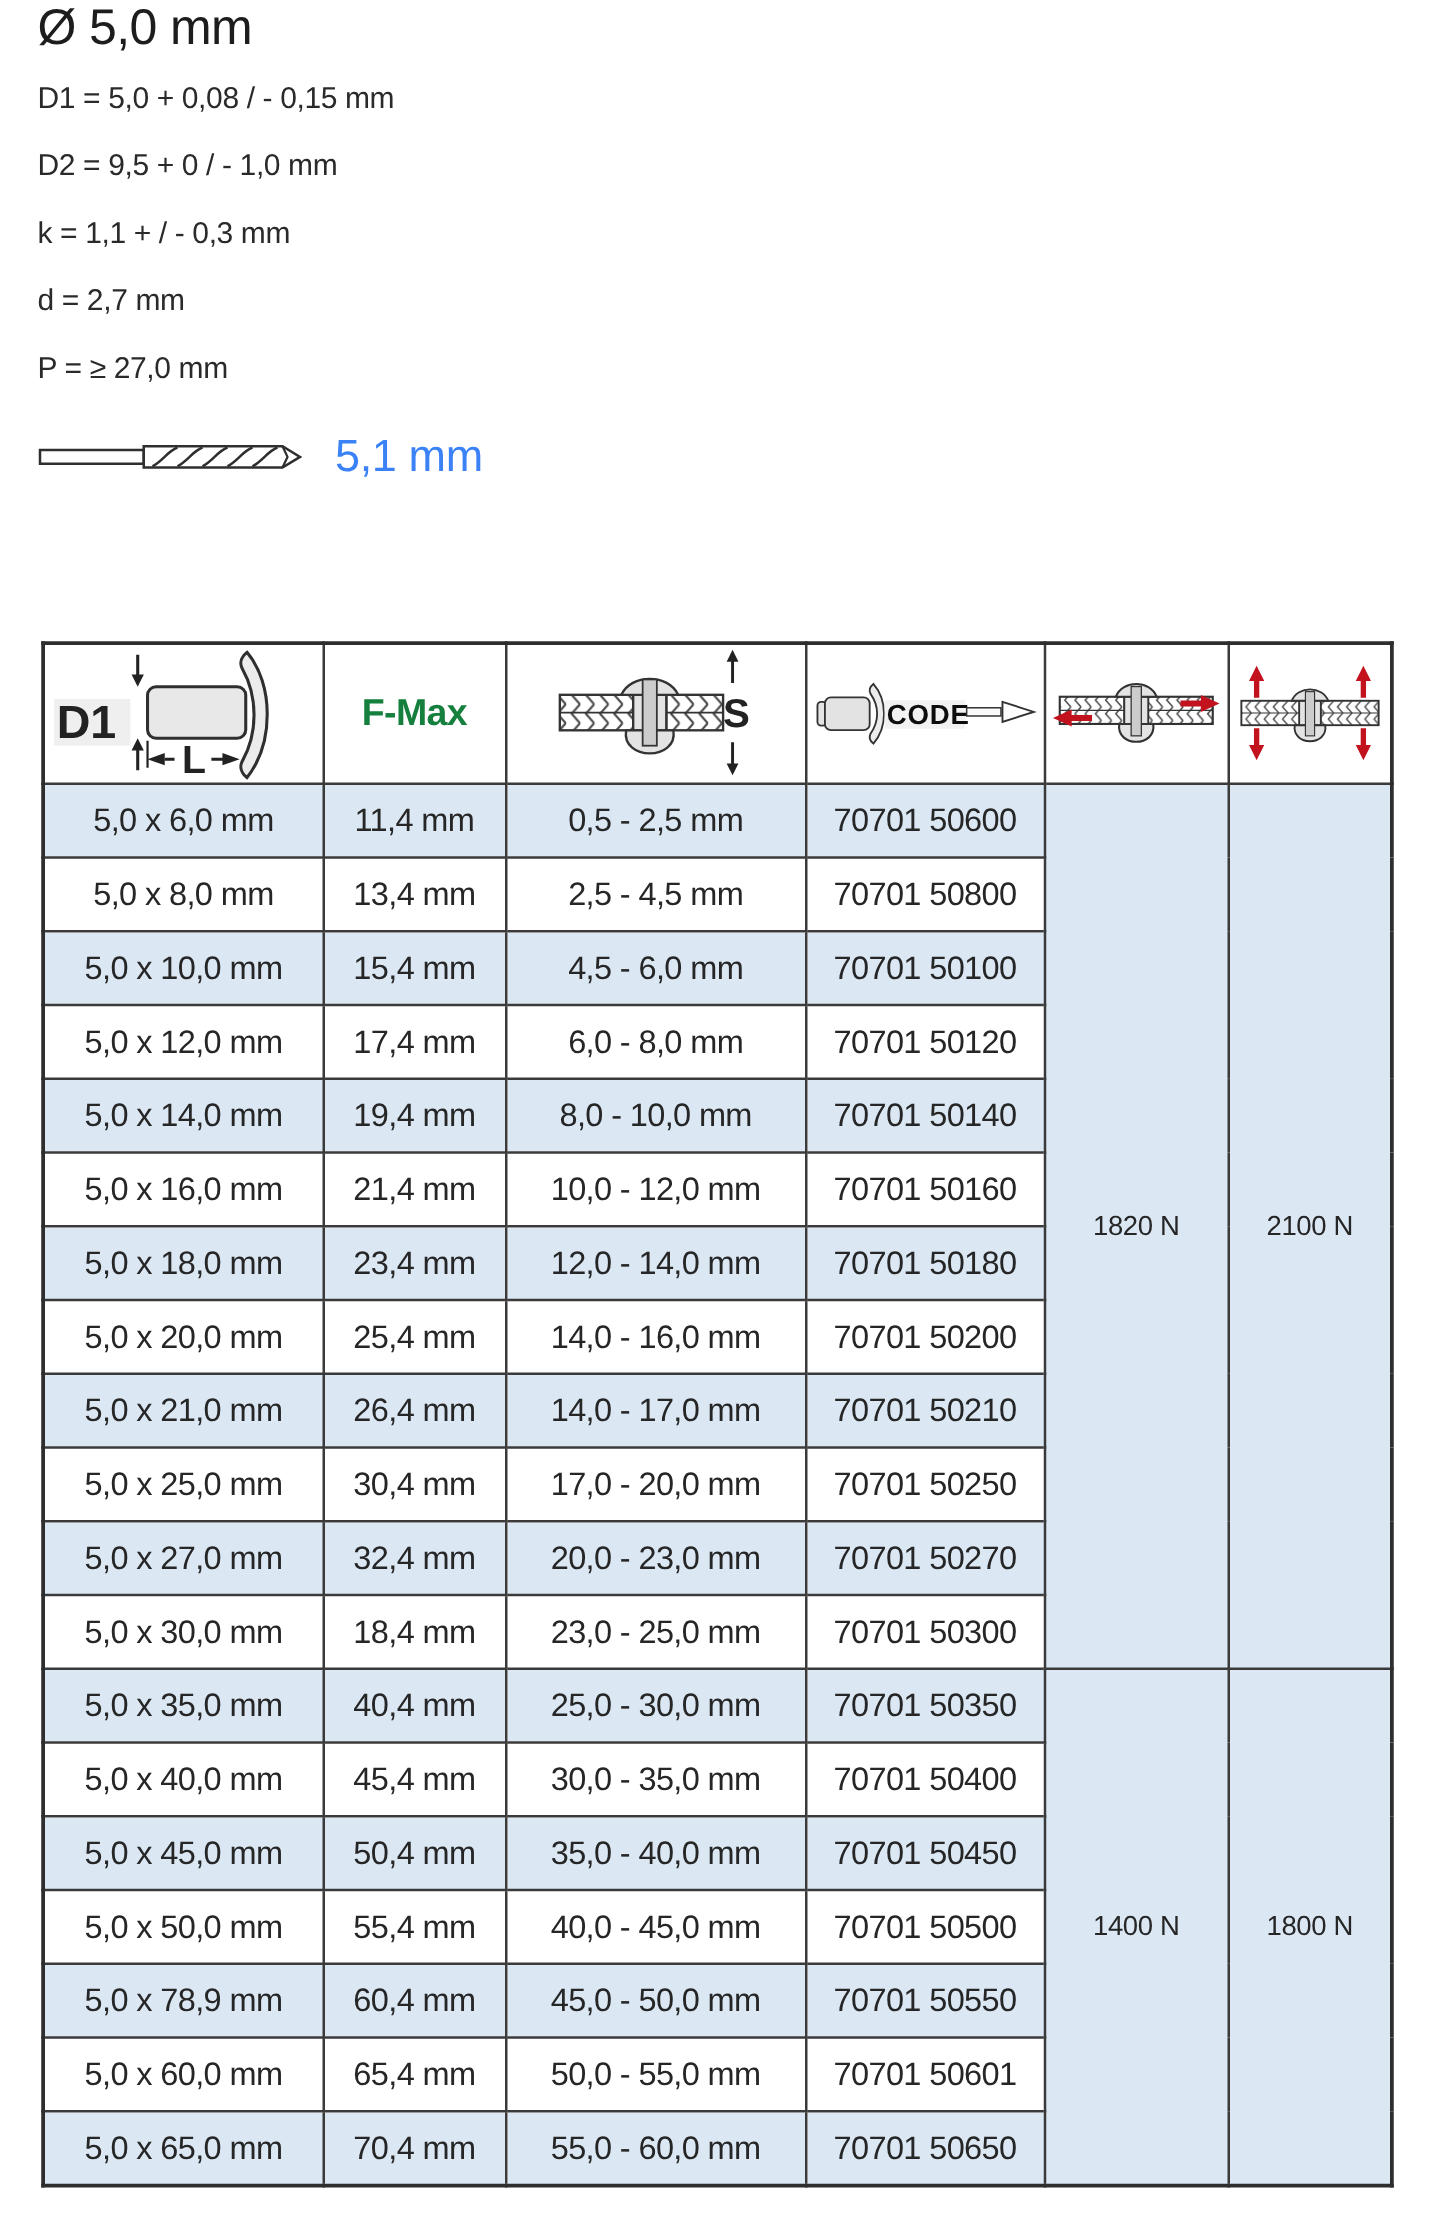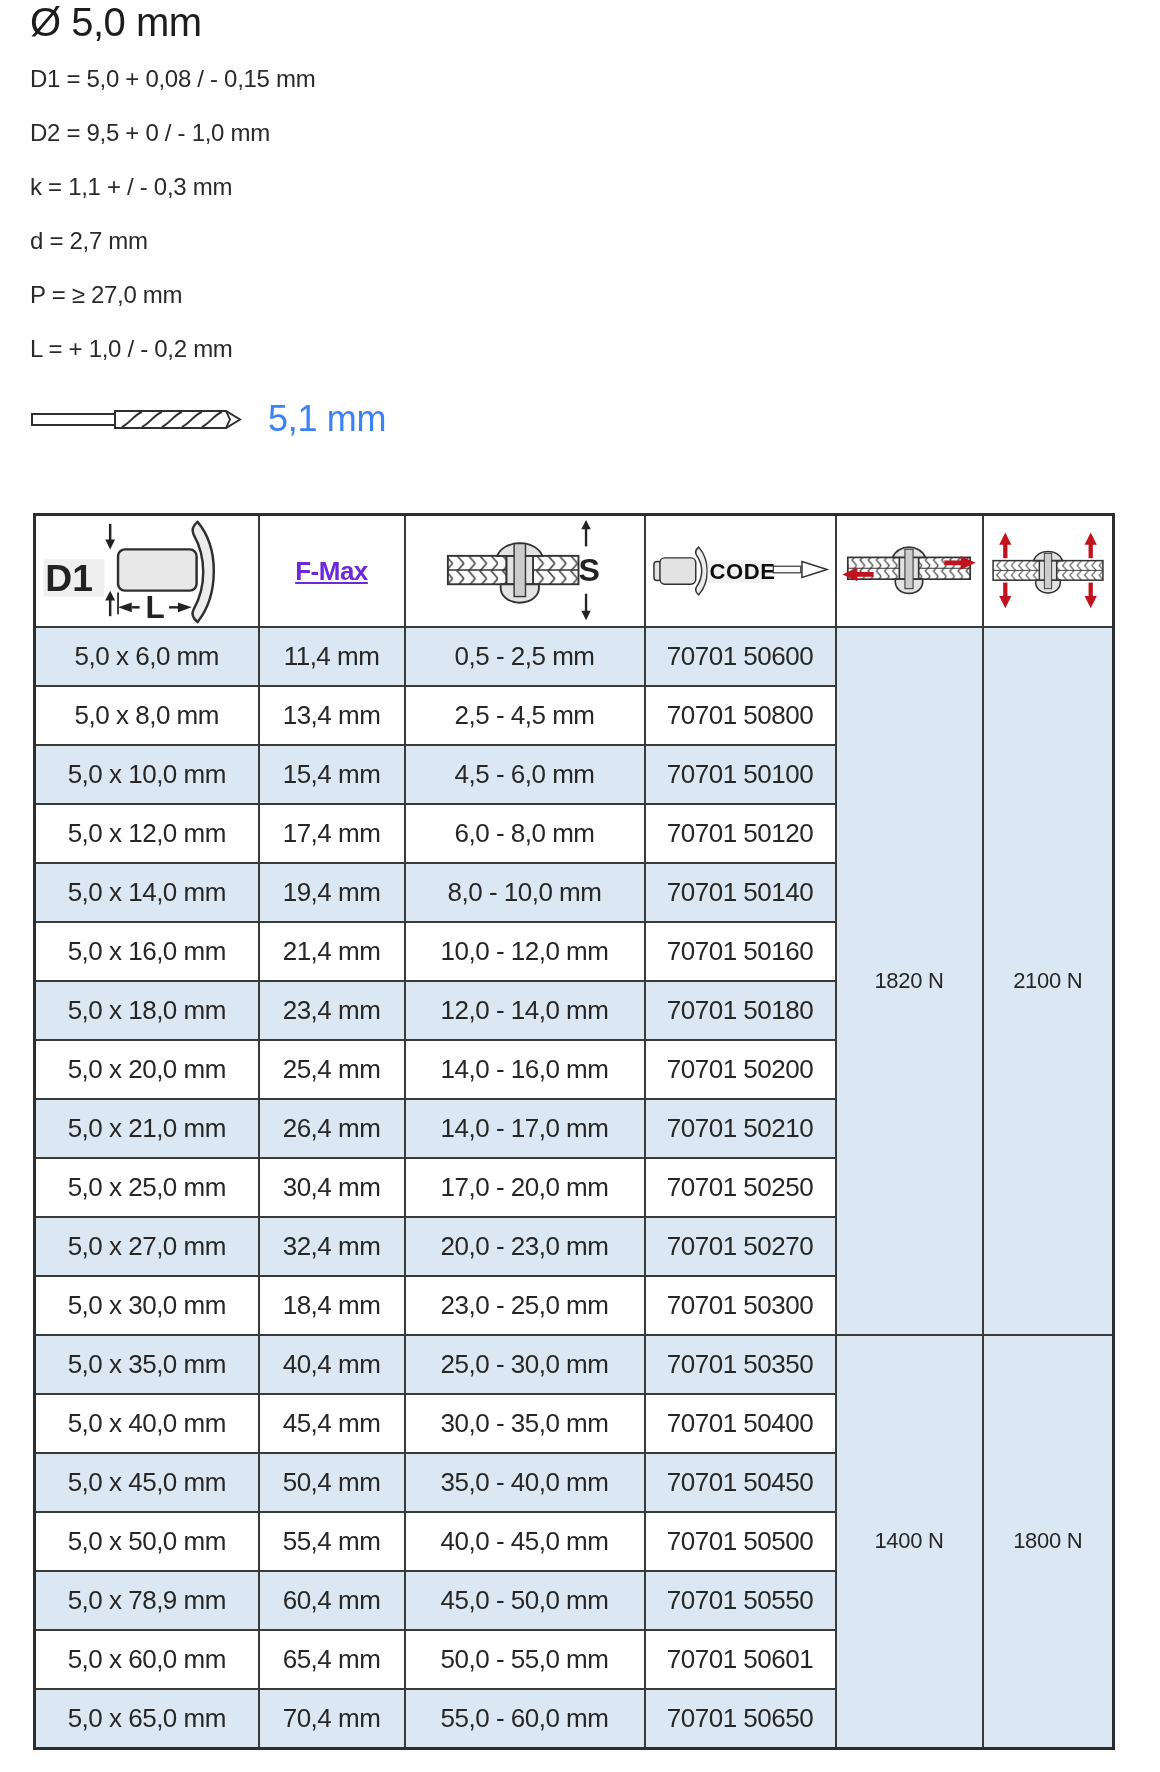--- a/index.html
+++ b/index.html
@@ -78,24 +78,23 @@
     background: #ffffff;
     white-space: nowrap;
   }
   .rivet-table tbody tr:nth-child(odd) td { background: #dbe8f4; }
   .rivet-table tbody td.strength {
     background: #dbe8f4 !important;
     font-size: 22px;
     letter-spacing: -0.3px;
   }
   .fmax-head {
-    font-size: 26px;
+    font-size: 30px;
     letter-spacing: -0.5px;
-    color: #6d28d9;
-    text-decoration: underline;
+    color: #15803d;
   }
   th svg { display: block; margin: 0 auto; }
   svg text {
     font-family: "Liberation Sans", "DejaVu Sans", sans-serif;
   }
 </style>
 </head>
 <body>
 
 <svg width="0" height="0" style="position:absolute" aria-hidden="true">
@@ -106,21 +105,20 @@
   </defs>
 </svg>
 
 <div class="spec-block">
   <h1 class="page-title">Ø 5,0 mm</h1>
   <div class="spec-line">D1 = 5,0 + 0,08 / - 0,15 mm</div>
   <div class="spec-line">D2 = 9,5 + 0 / - 1,0 mm</div>
   <div class="spec-line">k = 1,1 + / - 0,3 mm</div>
   <div class="spec-line">d = 2,7 mm</div>
   <div class="spec-line">P = ≥ 27,0 mm</div>
-  <div class="spec-line">L = + 1,0 / - 0,2 mm</div>
 
   <div class="drill-row">
     <svg width="214" height="28" viewBox="0 0 214 28">
       <rect x="2" y="9" width="83" height="11" fill="#ffffff" stroke="#2f2f2f" stroke-width="2"></rect>
       <path d="M85,6 L196,6 L210,14.5 L196,23 L85,23 Z" fill="#ffffff" stroke="#2f2f2f" stroke-width="2"></path>
       <path d="M92,22 C100,18 104,10 112,7" stroke="#2f2f2f" stroke-width="2" fill="none"></path>
       <path d="M112,22 C120,18 124,10 132,7" stroke="#2f2f2f" stroke-width="2" fill="none"></path>
       <path d="M132,22 C140,18 144,10 152,7" stroke="#2f2f2f" stroke-width="2" fill="none"></path>
       <path d="M152,22 C160,18 164,10 172,7" stroke="#2f2f2f" stroke-width="2" fill="none"></path>
       <path d="M172,22 C180,18 184,10 192,7" stroke="#2f2f2f" stroke-width="2" fill="none"></path>

